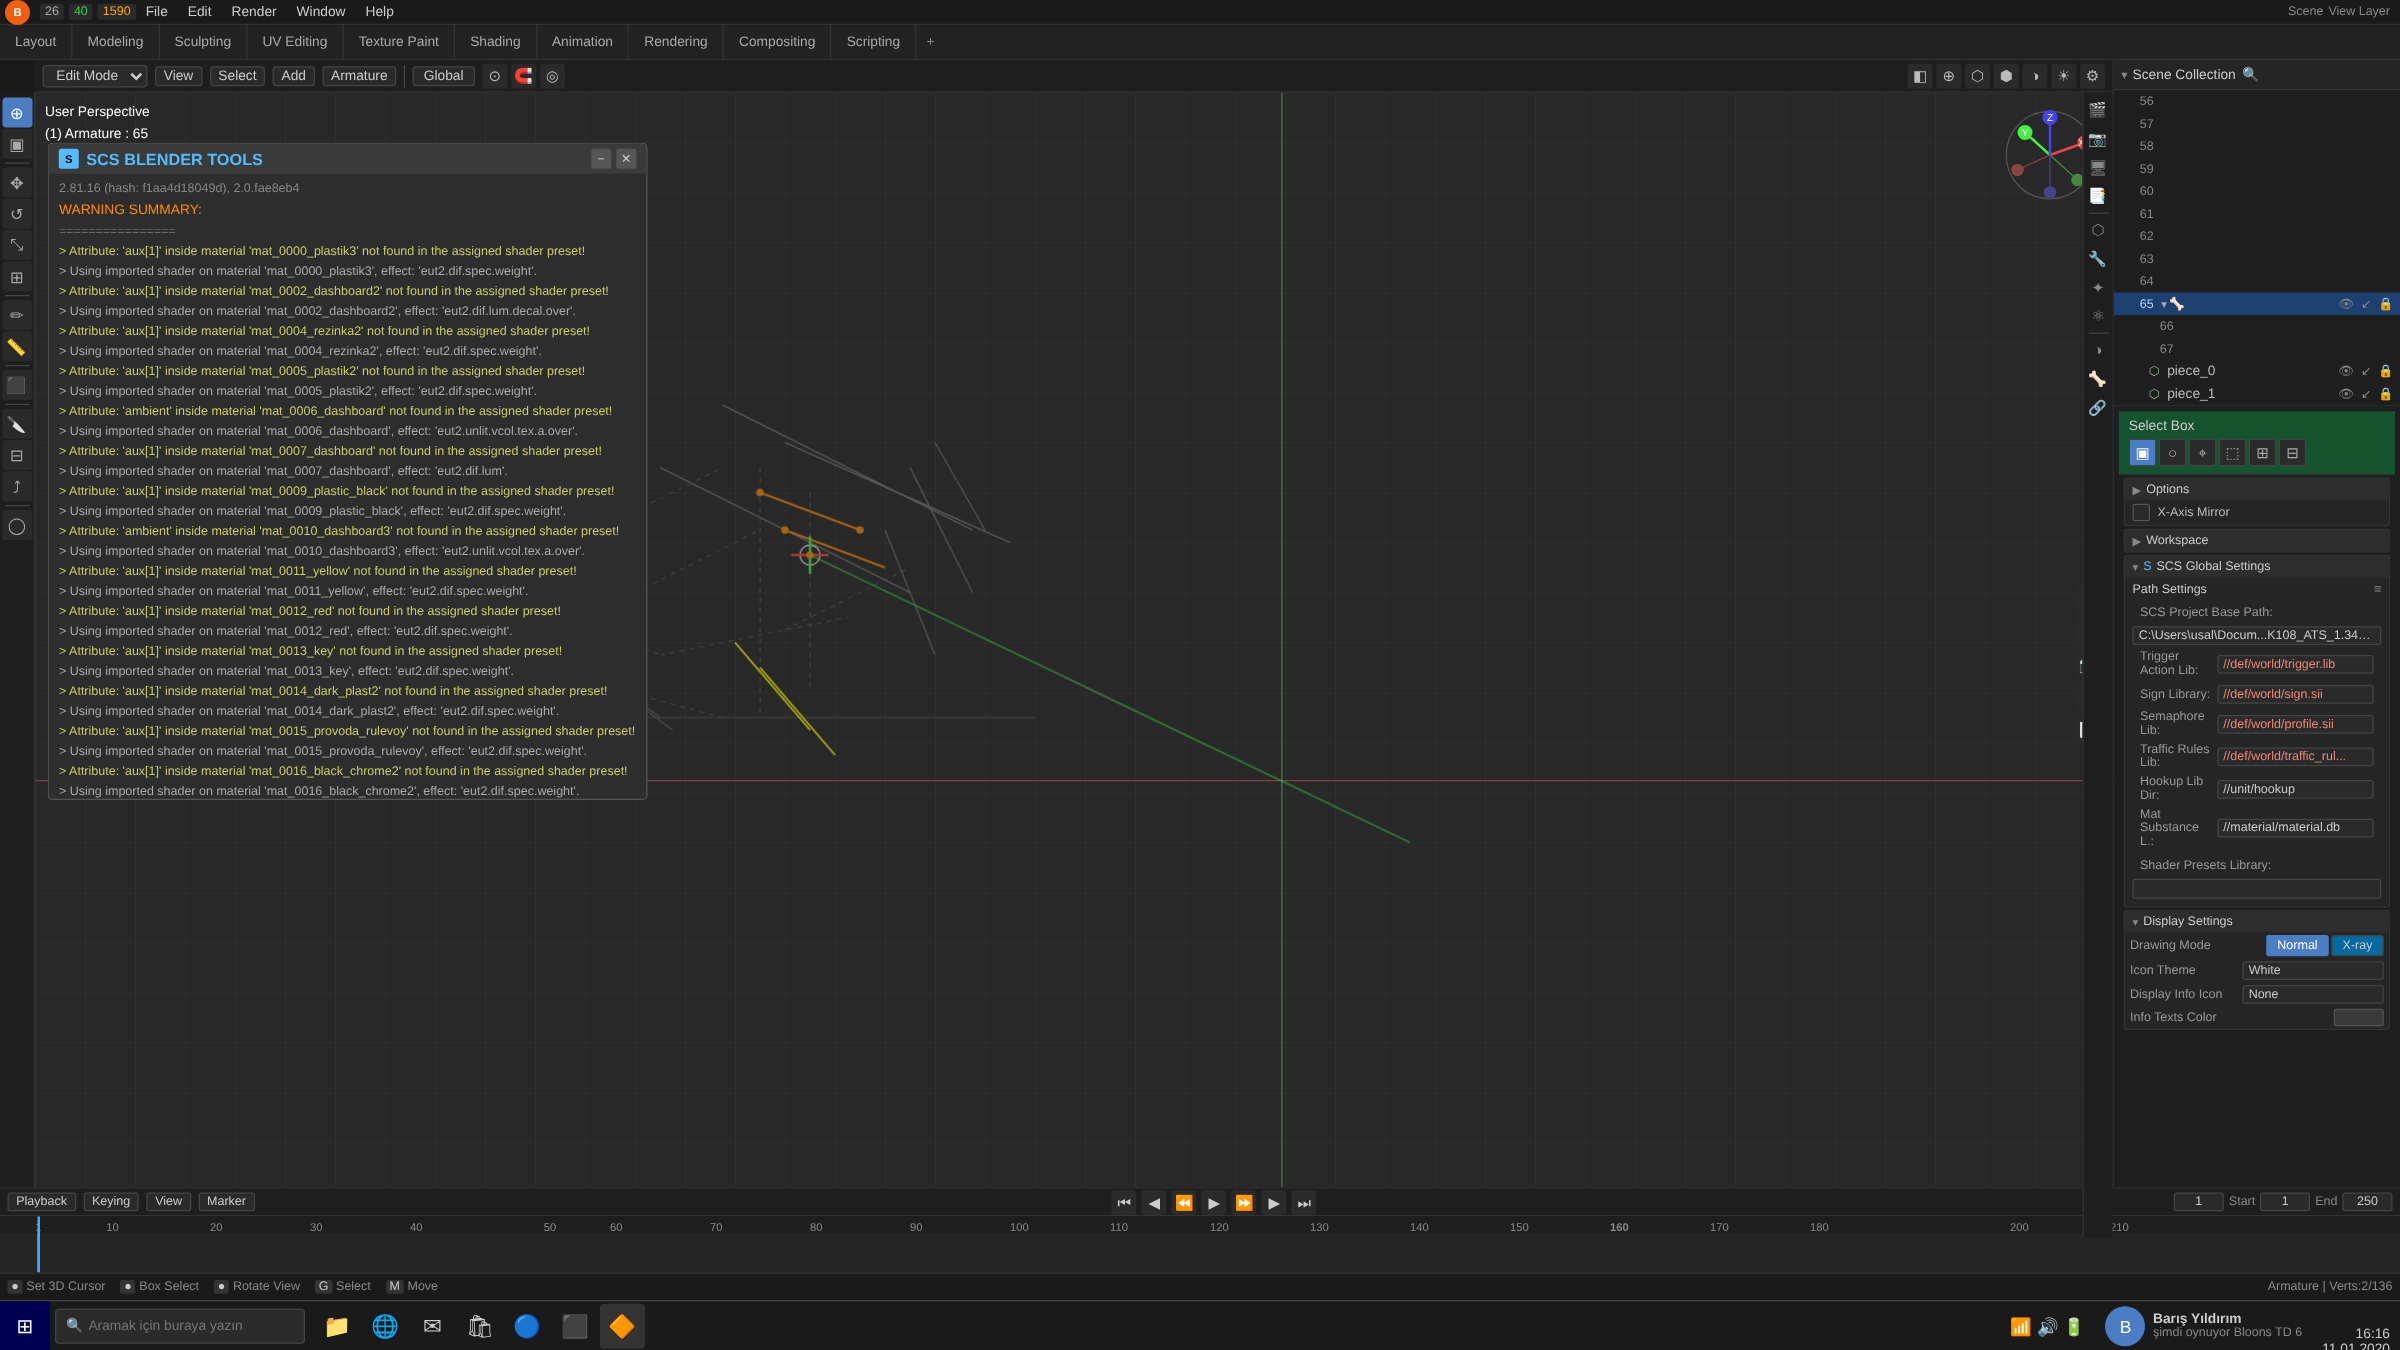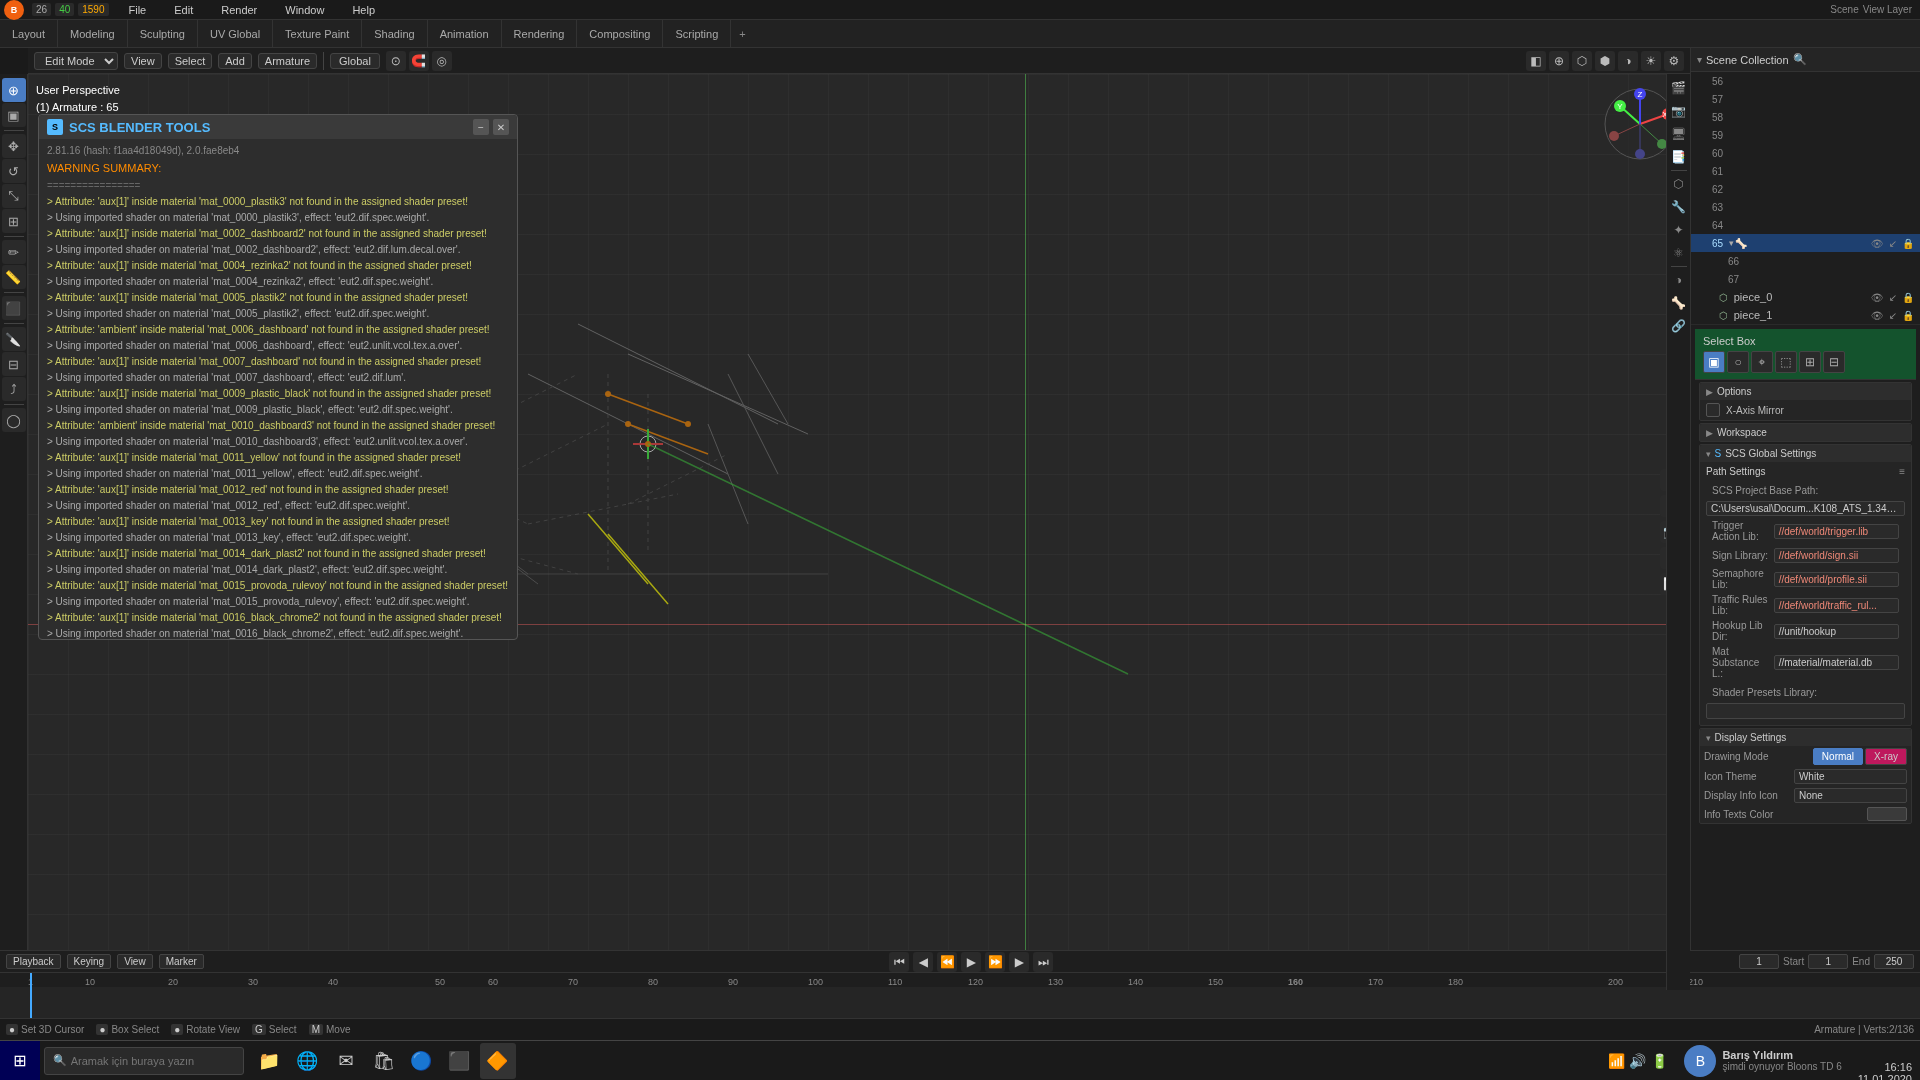--- a/index.html
+++ b/index.html
@@ -26,21 +26,20 @@
       z-index: 100;
     }
     .top-menu-bar .menu-item {
       padding: 4px 8px;
       height: 100%;
       display: flex;
       align-items: center;
       font-size: 11px;
       color: #ccc;
       cursor: pointer;
-      margin-left: 12px;
     }
     .blender-logo {
       width: 20px; height: 20px;
       background: #f06010;
       border-radius: 50%;
       margin: 0 4px;
       display: flex; align-items: center; justify-content: center;
       font-size: 9px; font-weight: bold; color: #fff;
     }
     .top-stats {
@@ -338,21 +337,21 @@
     }
     .select-icon-btn.active { background: #4a7dc4; color: #fff; }
     .draw-mode-row {
       display: flex; align-items: center;
       padding: 2px 4px; gap: 4px;
       font-size: 10px;
     }
     .draw-mode-label { color: #999; flex: 1; }
     .draw-mode-btns { display: flex; gap: 2px; }
     .draw-btn {
-      background: #be185d;
+      background: #0369a1;
       border: 1px solid #444;
       border-radius: 2px;
       padding: 2px 8px;
       color: #ccc;
       font-size: 10px;
       cursor: pointer;
     }
     .draw-btn.active { background: #4a7dc4; color: #fff; border-color: #4a7dc4; }
 
     
@@ -605,21 +604,21 @@
   <div style="display:flex;align-items:center;gap:4px;padding:0 8px;font-size:10px;color:#888;">
     <span>Scene</span>
     <span>View Layer</span>
   </div>
 </div>
 
 <div class="workspace-tabs">
   <div class="workspace-tab">Layout</div>
   <div class="workspace-tab">Modeling</div>
   <div class="workspace-tab">Sculpting</div>
-  <div class="workspace-tab">UV Global</div>
+  <div class="workspace-tab">UV Editing</div>
   <div class="workspace-tab">Texture Paint</div>
   <div class="workspace-tab">Shading</div>
   <div class="workspace-tab">Animation</div>
   <div class="workspace-tab">Rendering</div>
   <div class="workspace-tab">Compositing</div>
   <div class="workspace-tab">Scripting</div>
   <div class="tab-plus">+</div>
 </div>
 
 <div class="left-side-tools">

